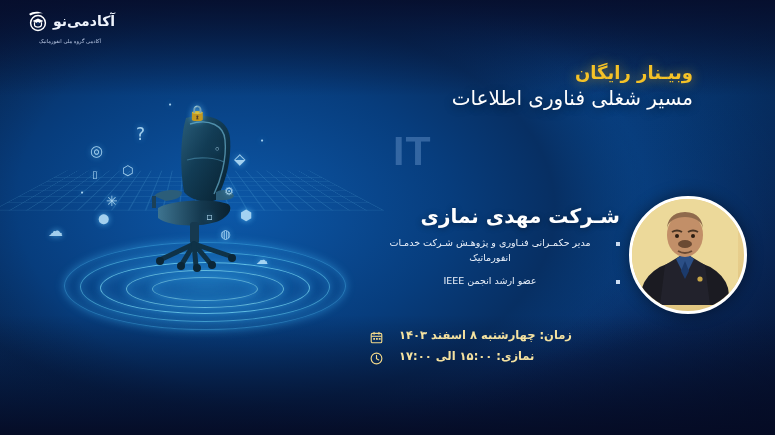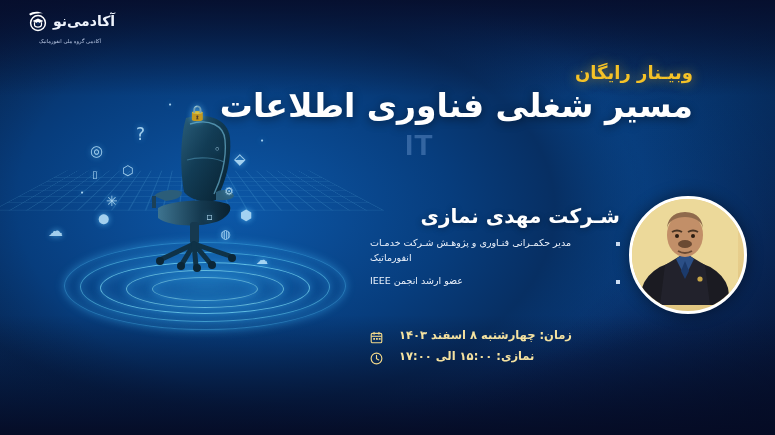--- a/index.html
+++ b/index.html
@@ -51,28 +51,28 @@
       repeating-linear-gradient(90deg,rgba(120,220,255,.55) 0 1px,transparent 1px 13px),
       repeating-linear-gradient(0deg,rgba(120,220,255,.40) 0 1px,transparent 1px 10px);
     transform:perspective(150px) rotateX(62deg);}
   .chair{position:absolute;left:96px;top:18px;width:160px;height:170px;}
   .icon-float{position:absolute;color:#bfe8ff;opacity:.85;
     text-shadow:0 0 6px rgba(100,200,255,.9);font-size:13px;line-height:1;}
 
   
   .free{position:absolute;right:82px;top:62px;font-size:18px;font-weight:700;color:#f5c227;
         text-shadow:0 0 12px rgba(245,194,39,.55);white-space:nowrap;}
-  .title{position:absolute;right:82px;top:86px;font-size:33px;font-weight:700;color:#ffffff;
+  .title{position:absolute;right:82px;top:86px;font-size:20px;font-weight:400;color:#ffffff;
         white-space:nowrap;text-shadow:0 2px 10px rgba(0,0,0,.45);letter-spacing:-.3px;}
-  .it{position:absolute;left:405px;top:128px;font-size:30px;font-weight:700;color:#4f7fb8;
+  .it{position:absolute;left:393px;top:128px;font-size:41px;font-weight:700;color:#4f7fb8;
       opacity:.62;letter-spacing:1px;font-family:"Liberation Sans",sans-serif;}
 
   .speaker{position:absolute;right:155px;top:204px;font-size:20px;font-weight:700;color:#ffffff;
            white-space:nowrap;text-shadow:0 1px 6px rgba(0,0,0,.4);}
-  .bullets{position:absolute;right:155px;top:236px;width:250px;text-align:left;}
+  .bullets{position:absolute;right:155px;top:236px;width:250px;text-align:center;}
   .bullet{display:block;color:#eaf1fb;font-size:9.5px;line-height:1.55;margin-bottom:9px;
           position:relative;padding-right:10px;}
   .bullet::before{content:"";position:absolute;right:0;top:6px;width:4px;height:4px;
           background:#cfe0f5;}
 
   .photo{position:absolute;left:629px;top:196px;width:112px;height:112px;border-radius:50%;
          background:radial-gradient(circle at 50% 38%, #f3e2b4 0%, #e8cf8e 55%, #d9bb72 100%);
          border:3px solid #ffffff;box-shadow:0 0 16px rgba(0,0,0,.45);overflow:hidden;}
   .photo svg{position:absolute;left:0;top:0;}
 

